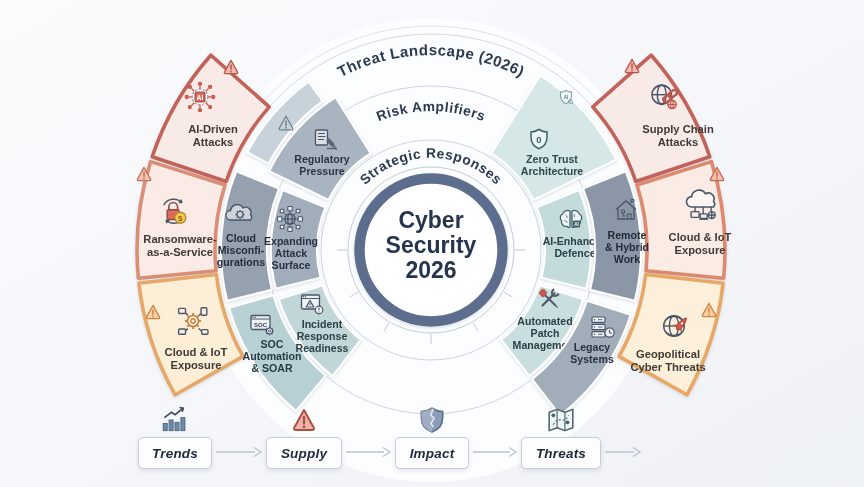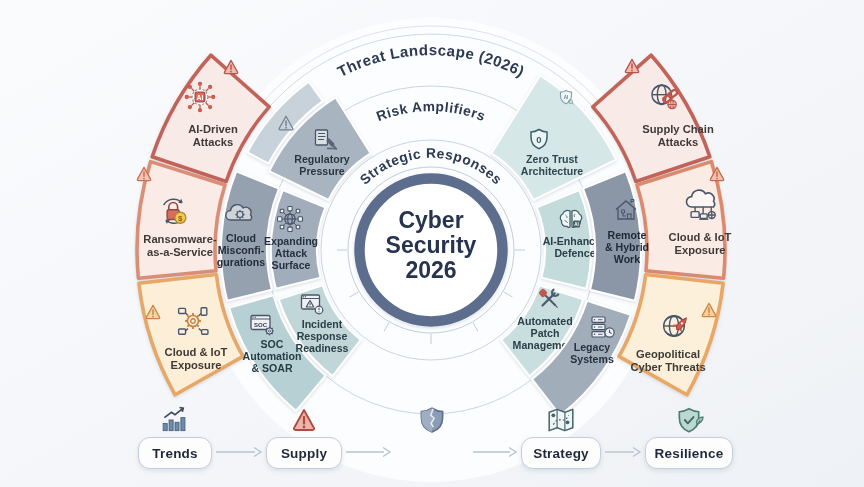--- a/index.html
+++ b/index.html
@@ -3,23 +3,23 @@
 <meta charset="utf-8">
 <style>
   html,body{margin:0;padding:0;background:#e9ecf0;}
   .stage{position:relative;width:864px;height:487px;overflow:hidden;
     background:linear-gradient(150deg,#fafbfd 0%,#f5f6f9 55%,#eef1f5 100%);
     font-family:"Liberation Sans",sans-serif;}
   #diagram{position:absolute;left:0;top:0;}
   #legend{position:absolute;left:0;top:0;width:864px;height:487px;}
   .lg-item{position:absolute;top:403px;text-align:center;}
   .lg-icon{display:block;margin:0 auto;}
-  .lg-chip{height:30px;border:1.6px solid #c2cedb;border-radius:12px;background:#fdfdfe;
+  .lg-chip{height:30px;border:1.6px solid #c2cedb;border-radius:5px;background:#fdfdfe;
     box-shadow:0 2px 5px rgba(70,90,120,.14);display:flex;align-items:center;justify-content:center;
-    font-size:13.5px;font-weight:700;color:#1e2838;letter-spacing:.2px;}
+    font-size:13.5px;font-weight:700;color:#1e2838;letter-spacing:.2px;font-style:italic;}
   .lg-arrow{position:absolute;top:445px;}
 </style>
 </head>
 <body>
 
 <div class="stage">
   <svg id="diagram" width="864" height="487" viewBox="0 0 864 487">
       <defs>
         <filter id="soft" x="-30%" y="-30%" width="160%" height="160%">
           <feDropShadow dx="0" dy="1.2" stdDeviation="1.8" flood-color="#5a6b85" flood-opacity="0.22"></feDropShadow>
@@ -428,51 +428,41 @@
         <path d="M38,2.5 L45,7 L38,11.5" fill="none" stroke="#b7c3cf" stroke-width="1.4"></path>
       </svg>
       <div class="lg-item" style="left:395px;width:74px">
         <svg class="lg-icon" viewBox="-17 -17 34 34" width="36" height="34">
           <g transform="scale(1.18)">
             <path d="M0,-10 C3.2,-8 6.8,-7.2 9,-7.2 L9,-2 C9,3.8 5.5,8.2 0,10.2 C-5.5,8.2 -9,3.8 -9,-2 L-9,-7.2 C-6.8,-7.2 -3.2,-8 0,-10 Z" fill="#8b9cb5" stroke="#5d708c" stroke-width="1.4"></path>
 <path d="M0,-10 C-3.2,-8 -6.8,-7.2 -9,-7.2 L-9,-2 C-9,3.8 -5.5,8.2 0,10.2 Z" fill="#a0aec3"></path>
 <path d="M1,-9.5 L-1,-4 L1.8,-1.5 L-0.8,3 L1.2,6" fill="none" stroke="#e8ecf2" stroke-width="1.3"></path>
           </g>
         </svg>
+        <div class="lg-chip">
+          <span>Impact</span>
+        </div>
       </div>
       <svg class="lg-arrow" style="left:472px" width="46" height="14" viewBox="0 0 46 14">
         <line x1="1" y1="7" x2="38" y2="7" stroke="#b7c3cf" stroke-width="1.4"></line>
         <path d="M37,2.5 L44,7 L37,11.5" fill="none" stroke="#b7c3cf" stroke-width="1.4"></path>
       </svg>
       <div class="lg-item" style="left:521px;width:80px">
         <svg class="lg-icon" viewBox="-17 -17 34 34" width="36" height="34">
           <g transform="scale(1.18)">
             <path d="M-10,-6.5 L-3.3,-9 L3.3,-6.5 L10,-9 L10,6.5 L3.3,9 L-3.3,6.5 L-10,9 Z" fill="#eef5f5" stroke="#4a6570" stroke-width="1.3" stroke-linejoin="round"></path>
             <line x1="-3.3" y1="-9" x2="-3.3" y2="6.5" stroke="#4a6570" stroke-width="1"></line>
             <line x1="3.3" y1="-6.5" x2="3.3" y2="9" stroke="#4a6570" stroke-width="1"></line>
 <path d="M-6.5,4 Q-4,-1 0,0 T6.5,-4" fill="none" stroke="#4a6570" stroke-width="1" stroke-dasharray="1.6,1.6"></path>
             <circle cx="-6.5" cy="-4" r="1.6" fill="#45626d"></circle>
             <circle cx="5.5" cy="2" r="1.6" fill="#45626d"></circle>
           </g>
         </svg>
         <div class="lg-chip">
-          <span>Strategy</span>
+          <span>Threats</span>
         </div>
       </div>
       <svg class="lg-arrow" style="left:604px" width="38" height="14" viewBox="0 0 38 14">
         <line x1="1" y1="7" x2="30" y2="7" stroke="#b7c3cf" stroke-width="1.4"></line>
         <path d="M29,2.5 L36,7 L29,11.5" fill="none" stroke="#b7c3cf" stroke-width="1.4"></path>
       </svg>
-      <div class="lg-item" style="left:645px;width:88px">
-        <svg class="lg-icon" viewBox="-17 -17 34 34" width="36" height="34">
-          <g transform="scale(1.18)">
-            <path d="M0,-9.5 C3,-7.8 6.2,-7 8.2,-7 L8.2,-2 C8.2,3.6 4.9,7.9 0,9.9 C-4.9,7.9 -8.2,3.6 -8.2,-2 L-8.2,-7 C-6.2,-7 -3,-7.8 0,-9.5 Z" fill="#bcd8d2" stroke="#4d7d72" stroke-width="1.4"></path>
-<path d="M-3.5,0 L-1,2.8 L3.8,-2.5" fill="none" stroke="#3f6b61" stroke-width="1.6" stroke-linecap="round" stroke-linejoin="round"></path>
-<path d="M7,3.5 Q11.5,2 12,-2.5 Q7.5,-2.5 6.3,1.5 Z" fill="#9fc7ba" stroke="#4d7d72" stroke-width="1"></path>
-            <path d="M6,6 Q7.5,3.5 9.5,0.5" fill="none" stroke="#4d7d72" stroke-width="1"></path>
-          </g>
-        </svg>
-        <div class="lg-chip">
-          <span>Resilience</span>
-        </div>
-      </div>
     </div>
 </div>
 
 </body></html>

